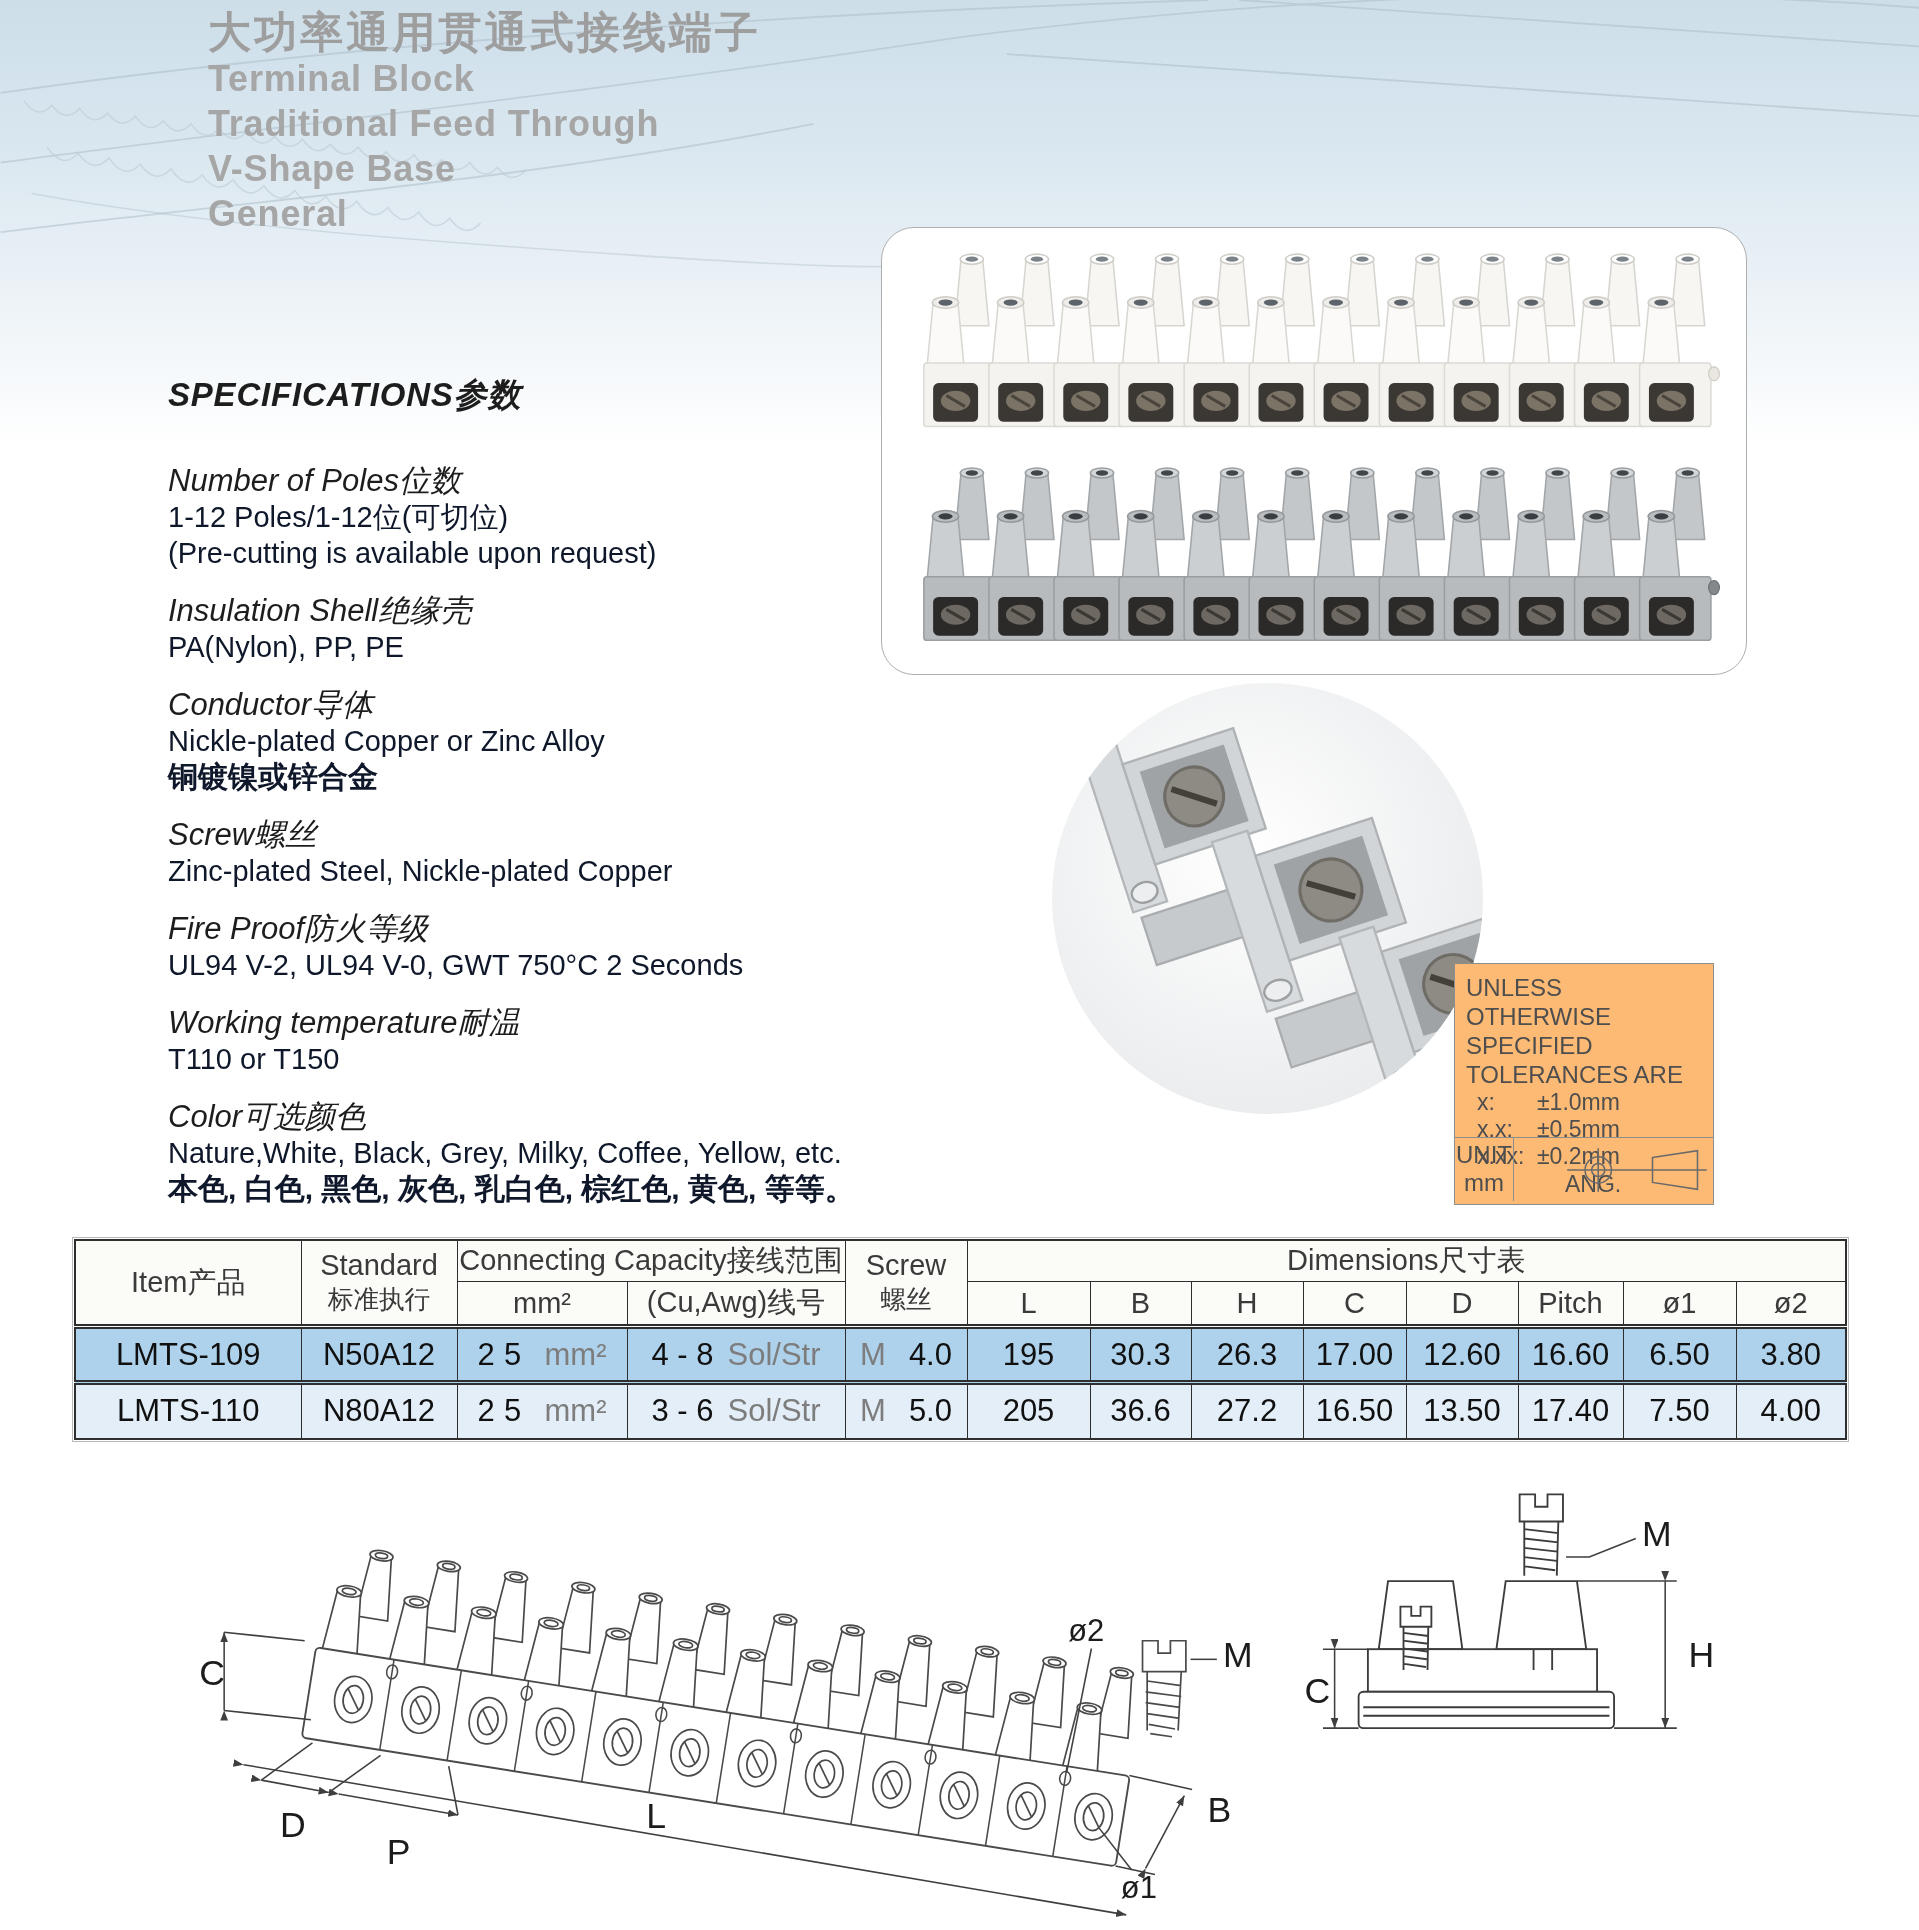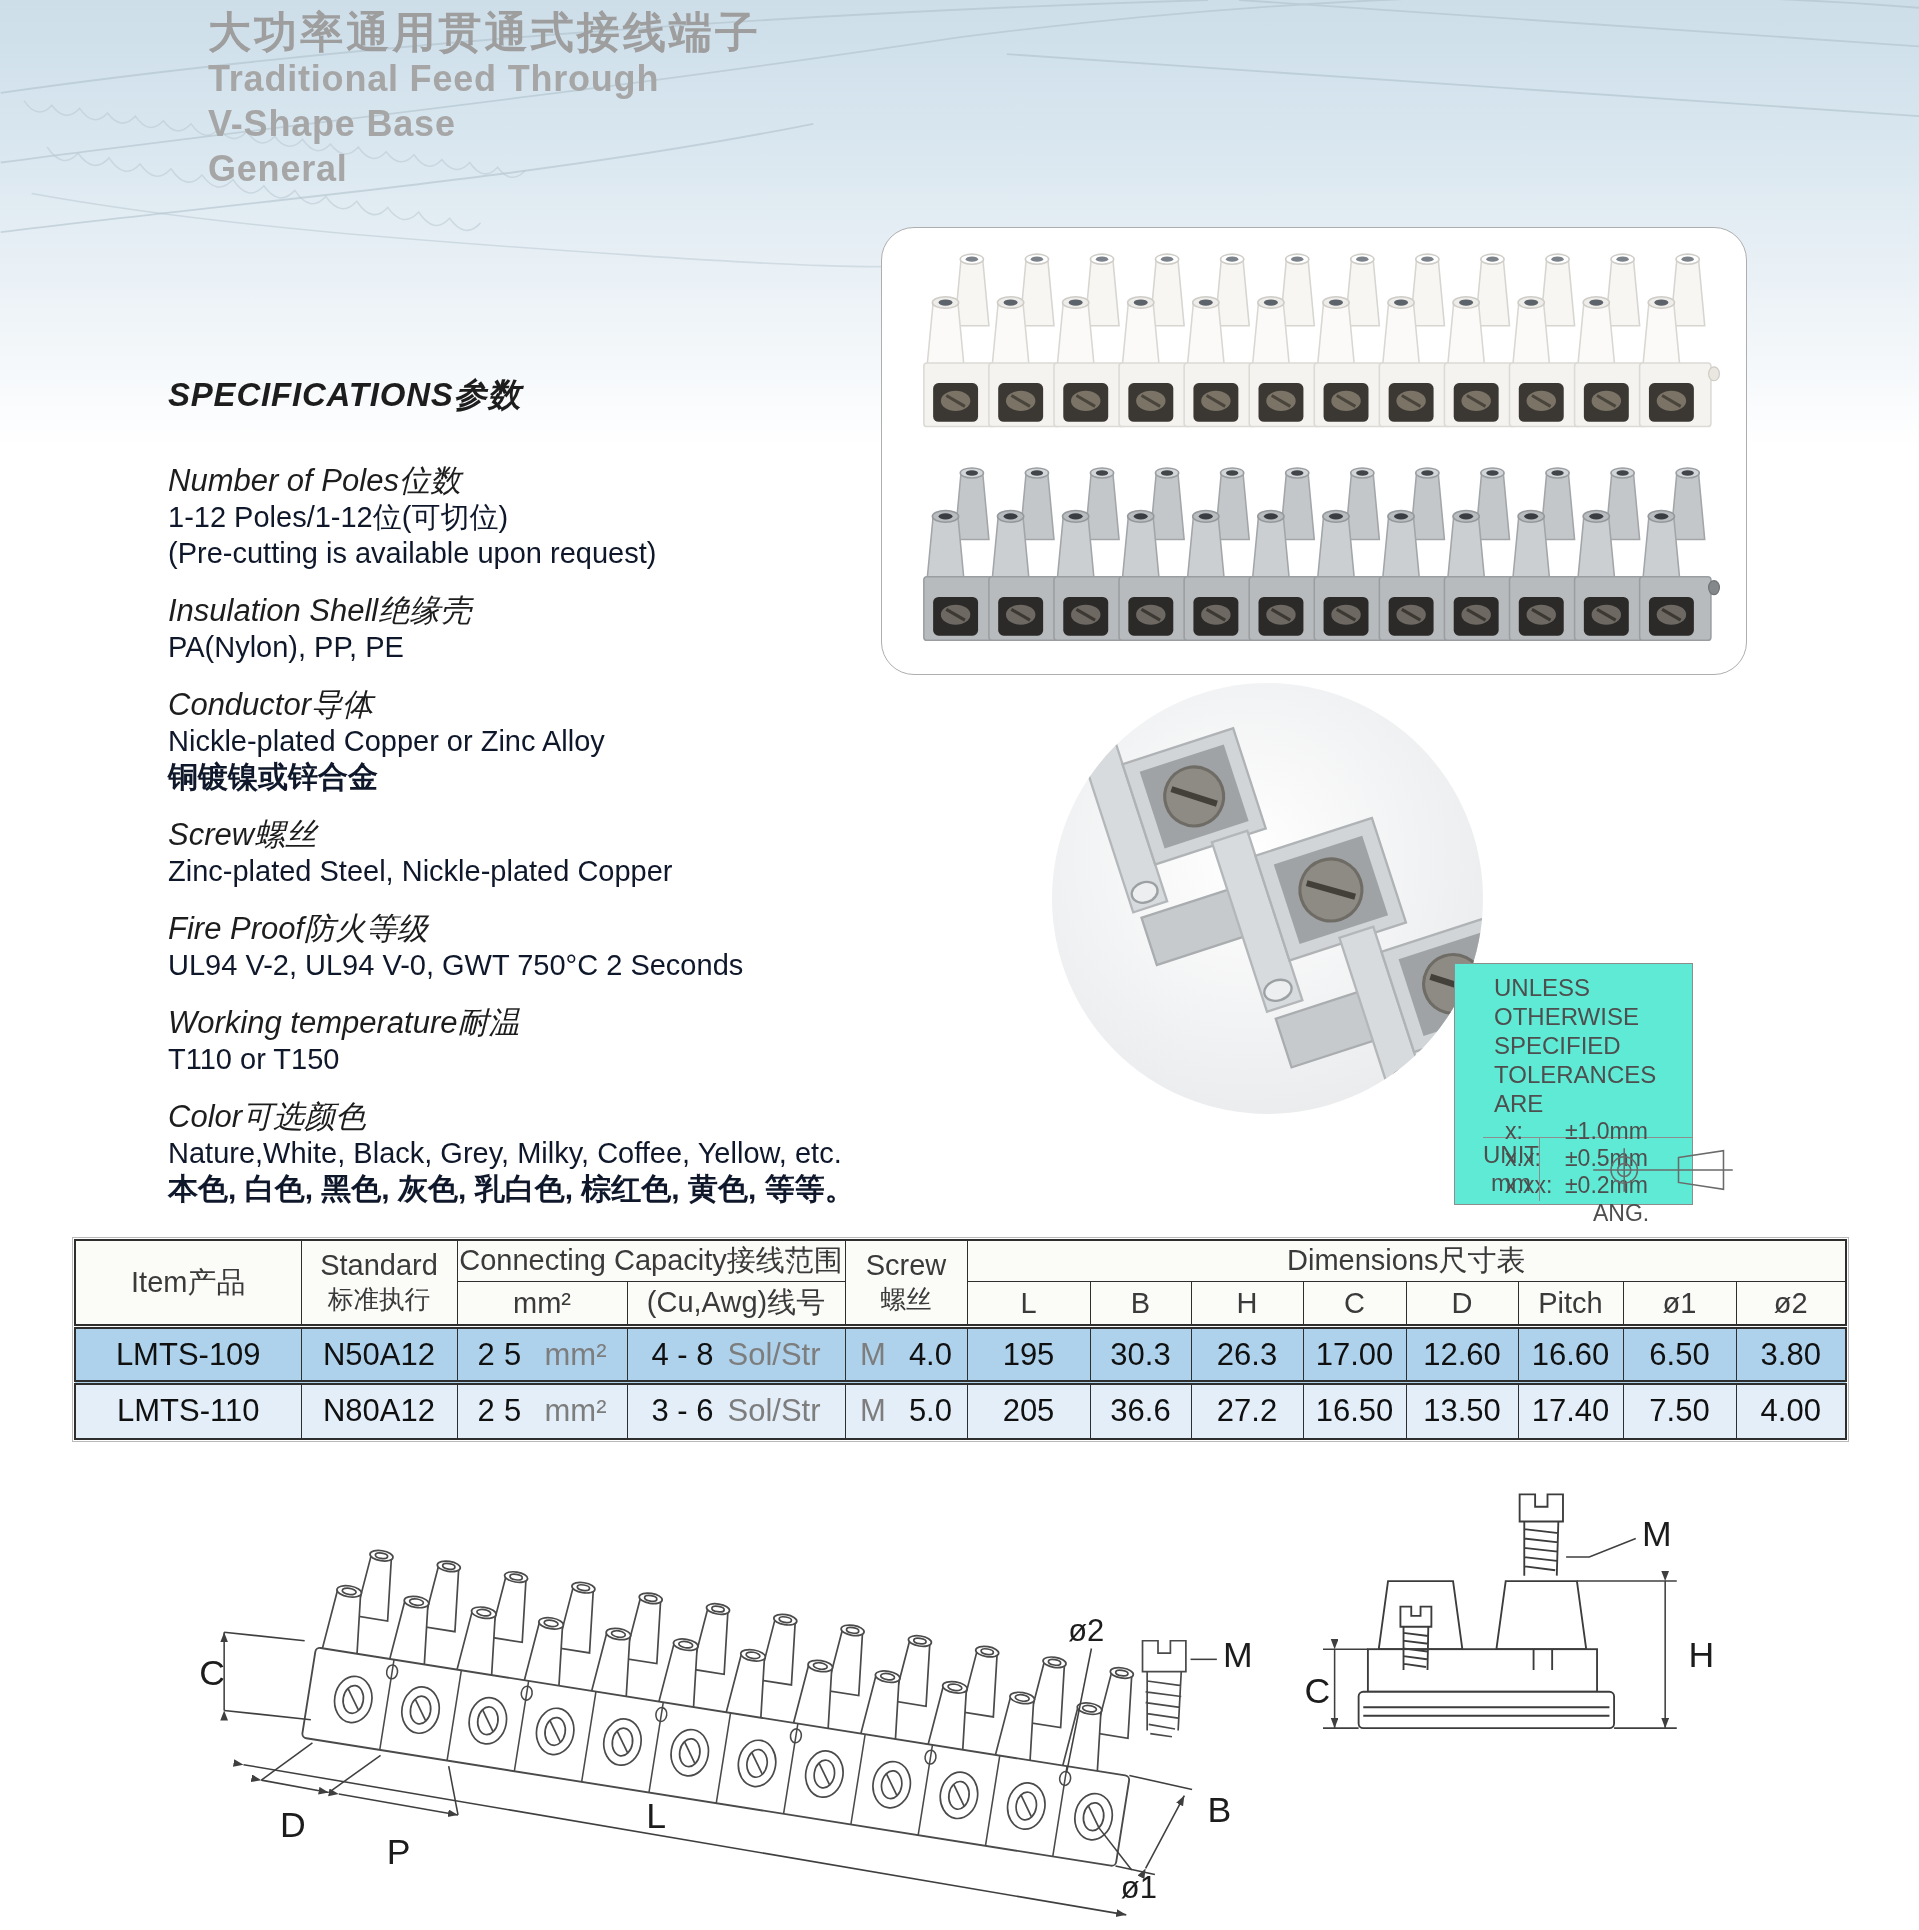--- a/index.html
+++ b/index.html
@@ -21,22 +21,22 @@
   .spec-heading{font-style:italic;font-size:31px;line-height:36px;color:#1d1d1d;}
   .spec-line{font-size:29px;line-height:36px;color:#0f172a;}
   .spec-line.cn{font-weight:bold;font-size:30px;}
 
   .photo-panel{position:absolute;left:881px;top:227px;width:866px;height:448px;
                border:1.5px solid #aeaeae;border-radius:33px;background:#fff;overflow:hidden;}
 
   .photo-circle{position:absolute;left:1052px;top:683px;width:431px;height:431px;border-radius:50%;overflow:hidden;
                 background:radial-gradient(circle at 45% 40%,#ffffff 0%,#f0f1f2 55%,#e4e6e8 100%);}
 
-  .tol-box{position:absolute;left:1454px;top:963px;width:239px;height:242px;border:1.5px solid #8d8d8d;
-           color:#4e4e4e;background:#5eead4;padding-left:28px;}
+  .tol-box{position:absolute;left:1454px;top:963px;width:260px;height:242px;border:1.5px solid #8d8d8d;
+           color:#4e4e4e;background:#fdba74;}
   .tol-top{padding:9.3px 7.7px 3.1px 11px;height:173px;}
   .tol-title{font-size:24px;line-height:29px;}
   .tol-row{display:flex;font-size:23px;line-height:27px;}
   .tol-row .tl{width:71px;padding-left:11px;}
   .tol-ang{font-size:23px;line-height:28px;padding-left:99px;}
   .tol-bottom{display:flex;border-top:1.5px solid #8d8d8d;height:64px;gap:47px;}
   .tol-unit{width:82px;border-right:1.5px solid #8d8d8d;text-align:center;font-size:24px;line-height:28px;padding-top:3.1px;}
   .tol-sym{flex:1;display:flex;align-items:center;justify-content:center;}
 
   table.spec-table{border-collapse:collapse;table-layout:fixed;width:1773px;background:#fff;
@@ -78,20 +78,21 @@
     </g>
     <g fill="none" stroke="#b7c6cf" stroke-width="2" opacity="0.5">
       <path d="M30,130 q18,26 36,6 q18,24 36,4 q18,26 36,6 q18,24 36,4 q18,26 36,6 q18,24 36,4 q18,26 36,6 q18,24 36,4 q18,26 36,6 q18,24 36,4 q18,26 36,6 q18,24 36,4 q18,26 36,6 q18,24 36,4 q18,26 36,6 q18,24 36,4 q18,26 36,6 q18,24 36,4"></path>
       <path d="M60,190 q20,30 40,8 q20,28 40,6 q20,30 40,8 q20,28 40,6 q20,30 40,8 q20,28 40,6 q20,30 40,8 q20,28 40,6 q20,30 40,8 q20,28 40,6 q20,30 40,8 q20,28 40,6 q20,30 40,8 q20,28 40,6"></path>
       <path d="M40,250 C260,290 520,310 820,330 C1000,342 1150,350 1240,340"></path>
     </g>
   </svg>
 
   <div class="title-block">
     <div class="title-cn">大功率通用贯通式接线端子</div>
+    <div class="title-en">Terminal Block</div>
     <div class="title-en">Traditional Feed Through</div>
     <div class="title-en">V-Shape Base</div>
     <div class="title-en">General</div>
   </div>
 
   <div class="specs">
     <div class="specs-heading">SPECIFICATIONS参数</div>
 
     <div class="spec-group">
       <div class="spec-heading">Number of Poles位数</div>

